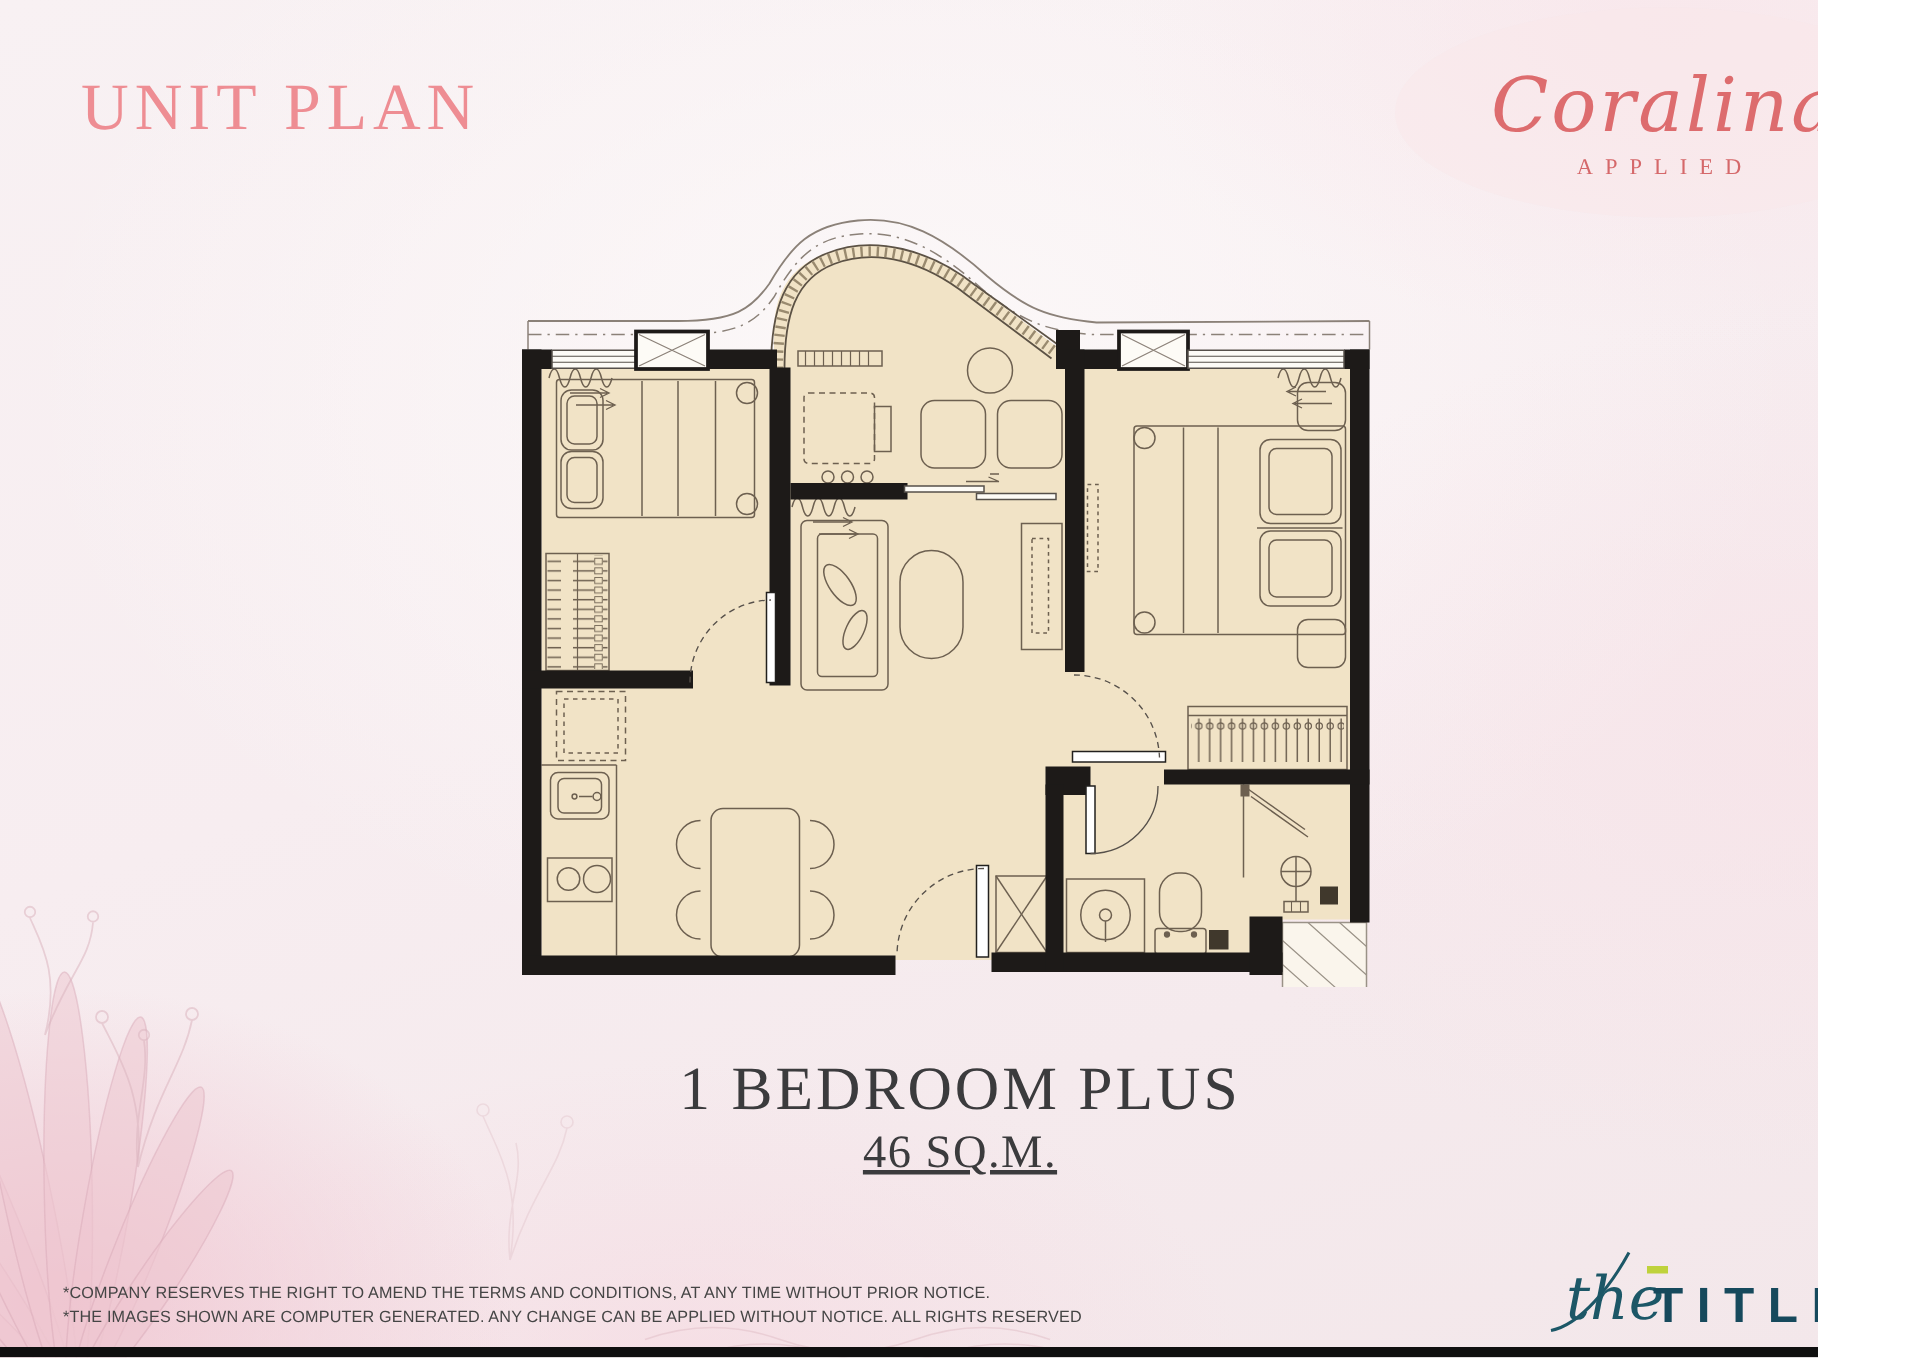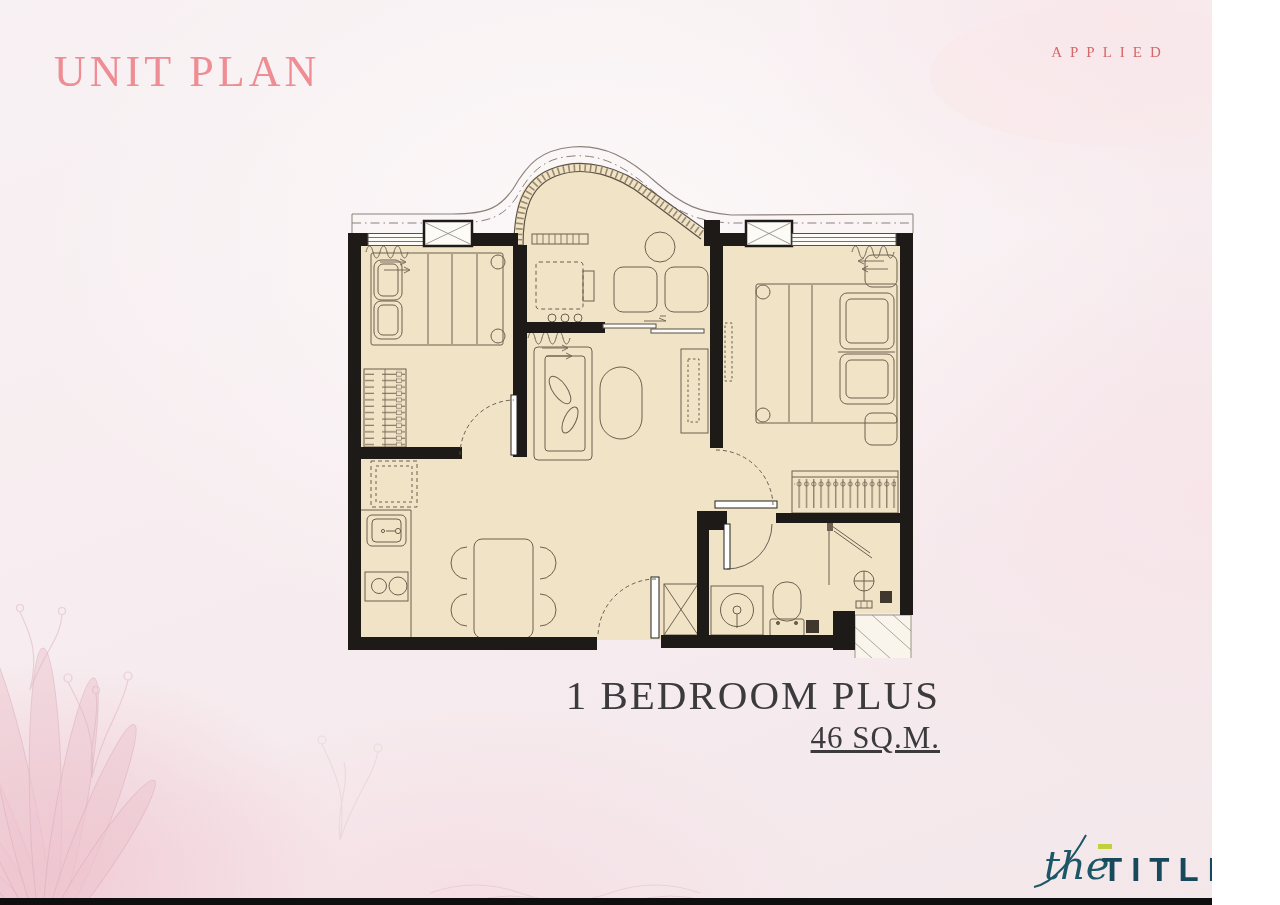--- a/index.html
+++ b/index.html
@@ -11,21 +11,21 @@
       radial-gradient(620px 400px at 100% 55%, rgba(248,224,230,.55), rgba(248,224,230,0) 72%),
       radial-gradient(520px 300px at 92% 2%, rgba(249,228,233,.65), rgba(249,228,233,0) 70%),
       radial-gradient(760px 520px at 50% 28%, rgba(252,249,249,.95), rgba(252,249,249,0) 78%),
       linear-gradient(160deg,#f8f1f3 0%,#f7edf0 45%,#f3e7ea 100%);}
   .deco{position:absolute;left:0;top:0;pointer-events:none;}
   .unit-plan{position:absolute;left:54px;top:46px;font-size:44px;letter-spacing:4px;
     color:#ee8d93;font-weight:400;}
   .brand{position:absolute;left:980px;top:40px;width:260px;text-align:center;color:#dd6c6e;}
   .brand .name{font-family:"DejaVu Serif",serif;font-style:italic;font-size:50px;line-height:60px;letter-spacing:2px;}
   .brand .loc{font-size:15px;letter-spacing:8px;color:#d5686a;margin-top:4px;font-family:"Liberation Serif",serif;}
-  .plan-caption{position:absolute;left:340px;top:672px;width:600px;text-align:right;color:#3b3b3d;}
+  .plan-caption{position:absolute;left:340px;top:702px;width:600px;text-align:center;color:#3b3b3d;}
   .plan-caption .t1{font-size:41px;letter-spacing:2px;line-height:46px;}
   .plan-caption .t2{font-size:31px;letter-spacing:1px;line-height:40px;}
   .plan-caption .t3{font-size:31px;letter-spacing:1px;line-height:40px;text-decoration:underline;}
   .disclaimer{position:absolute;left:42px;top:855px;font-family:"Liberation Sans",sans-serif;
     font-size:10.8px;line-height:15.5px;color:#454545;letter-spacing:.1px;}
   .floorplan{position:absolute;left:345px;top:143px;}
   .title-logo{position:absolute;left:1032px;top:823px;}
   .bottom-bar{position:absolute;left:0;top:898px;width:1280px;height:7px;background:#0f0f0f;}
 </style>
 </head>
@@ -64,20 +64,21 @@
     <g stroke="#ddb9c2" stroke-width="1" fill="none" opacity="0.45">
       <path d="M430,893 q45,-16 90,0 q45,16 90,0 q45,-16 90,0"></path>
       <path d="M470,902 q40,-12 80,0 q40,12 80,0 q40,-12 80,0"></path>
     </g>
     <ellipse cx="1110" cy="75" rx="180" ry="70" fill="#f9e7ea" opacity="0.5"></ellipse>
   </svg>
 
   <div class="unit-plan">UNIT PLAN</div>
 
   <div class="brand">
+    <div class="name">Coralina</div>
     <div class="loc">APPLIED</div>
   </div>
 
   <svg class="floorplan" width="580" height="515" viewBox="345 143 580 515">
     <defs>
       <path id="sq" d="M0,4 c2,-8 5,-8 7,0 c2,8 5,8 7,0 c2,-8 5,-8 7,0 c2,8 5,8 7,0 c2,-8 5,-8 7,0 c2,8 5,8 7,0" fill="none"></path>
       <pattern id="cl" width="42" height="6.4" patternUnits="userSpaceOnUse">
         <line x1="4" y1="3" x2="18" y2="3" stroke="#6d6050" stroke-width="1"></line>
         <line x1="24" y1="3" x2="38" y2="3" stroke="#6d6050" stroke-width="1"></line>
         <rect x="18.5" y="1" width="5" height="4" fill="none" stroke="#6d6050" stroke-width="0.6"></rect>
@@ -278,20 +279,24 @@
       <rect x="651" y="577" width="8" height="61" fill="#ffffff" stroke="#22201e" stroke-width="1"></rect>
       <path d="M656,579 A58,58 0 0 0 598,637" fill="none" stroke="#56504a" stroke-width="0.9" stroke-dasharray="4 3"></path>
     </g>
   </svg>
 
   <div class="plan-caption">
     <div class="t1">1 BEDROOM PLUS</div>
     <div class="t3">46 SQ.M.</div>
   </div>
 
+  <div class="disclaimer">
+    <div>*COMPANY RESERVES THE RIGHT TO AMEND THE TERMS AND CONDITIONS, AT ANY TIME WITHOUT PRIOR NOTICE.</div>
+    <div>*THE IMAGES SHOWN ARE COMPUTER GENERATED. ANY CHANGE CAN BE APPLIED WITHOUT NOTICE. ALL RIGHTS RESERVED</div>
+  </div>
 
   <svg class="title-logo" width="215" height="75" viewBox="0 0 215 75">
     <rect x="66" y="21" width="14" height="5" fill="#bfd23c"></rect>
     <text x="12" y="56" font-family="DejaVu Serif, serif" font-style="italic" font-size="40" fill="#1c5767">the</text>
     <path d="M2,64 C22,60 42,34 54,12" stroke="#1c5767" stroke-width="2" fill="none"></path>
     <text x="70" y="58" font-family="Liberation Sans, sans-serif" font-weight="600" font-size="33" letter-spacing="9" fill="#16495c">TITLE</text>
   </svg>
 
   <div class="bottom-bar"></div>
 </div>

